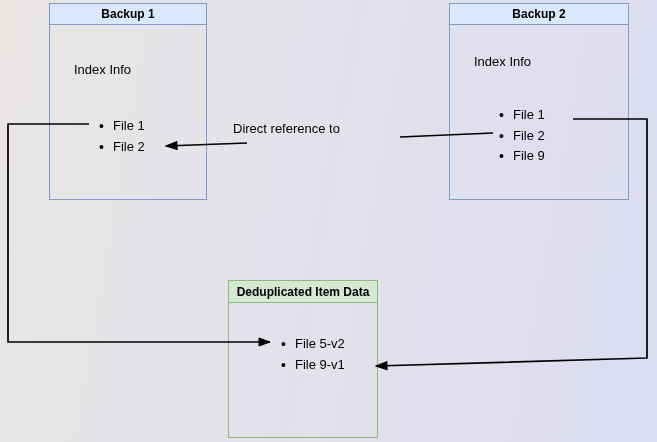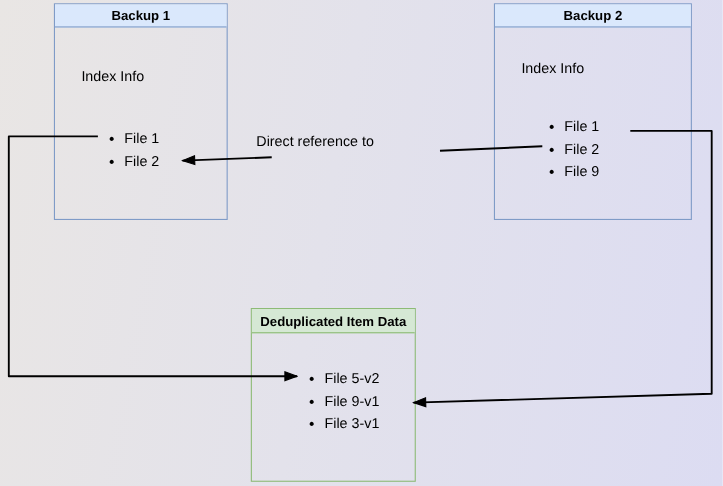--- a/index.html
+++ b/index.html
@@ -105,21 +105,20 @@
     <li>File 2</li>
     <li>File 9</li>
   </ul>
 
   <div class="node green" style="left:228px;top:280px;width:150px;height:158px;text-decoration:underline;">
     <div class="node-header">Deduplicated Item Data</div>
   </div>
   <ul class="items" style="left:281px;top:334px;">
     <li>File 5-v2</li>
     <li>File 9-v1</li>
-    <li>File 3-v1</li>
   </ul>
 
   <svg class="connectors" width="657" height="442" viewBox="0 0 657 442">
     <defs>
       <marker id="ah" markerUnits="userSpaceOnUse" markerWidth="13" markerHeight="10" refX="12" refY="5" orient="auto">
         <path d="M1,1 L12,5 L1,9 Z" fill="#000" stroke="#000"></path>
       </marker>
     </defs>
 
     <g>

